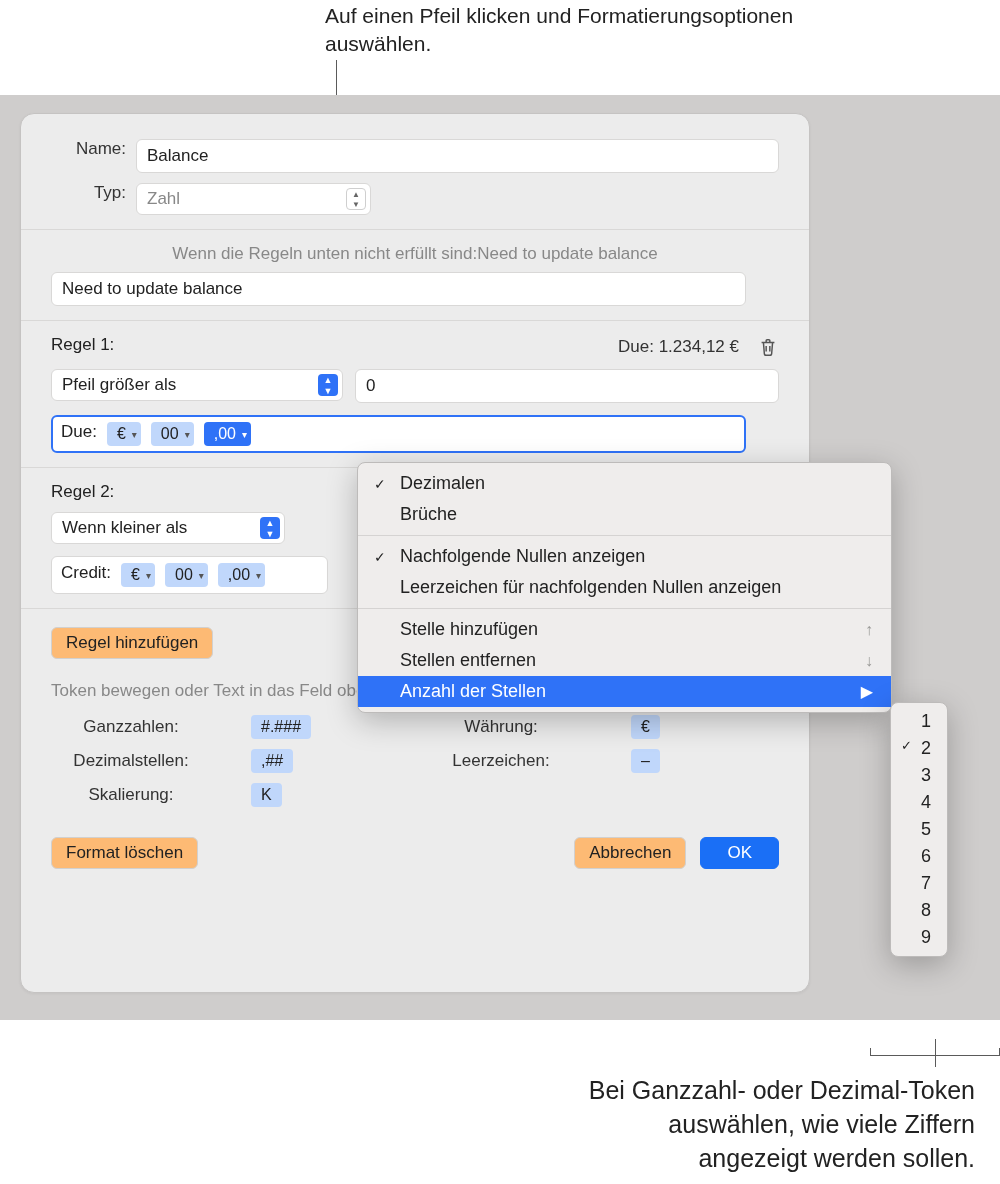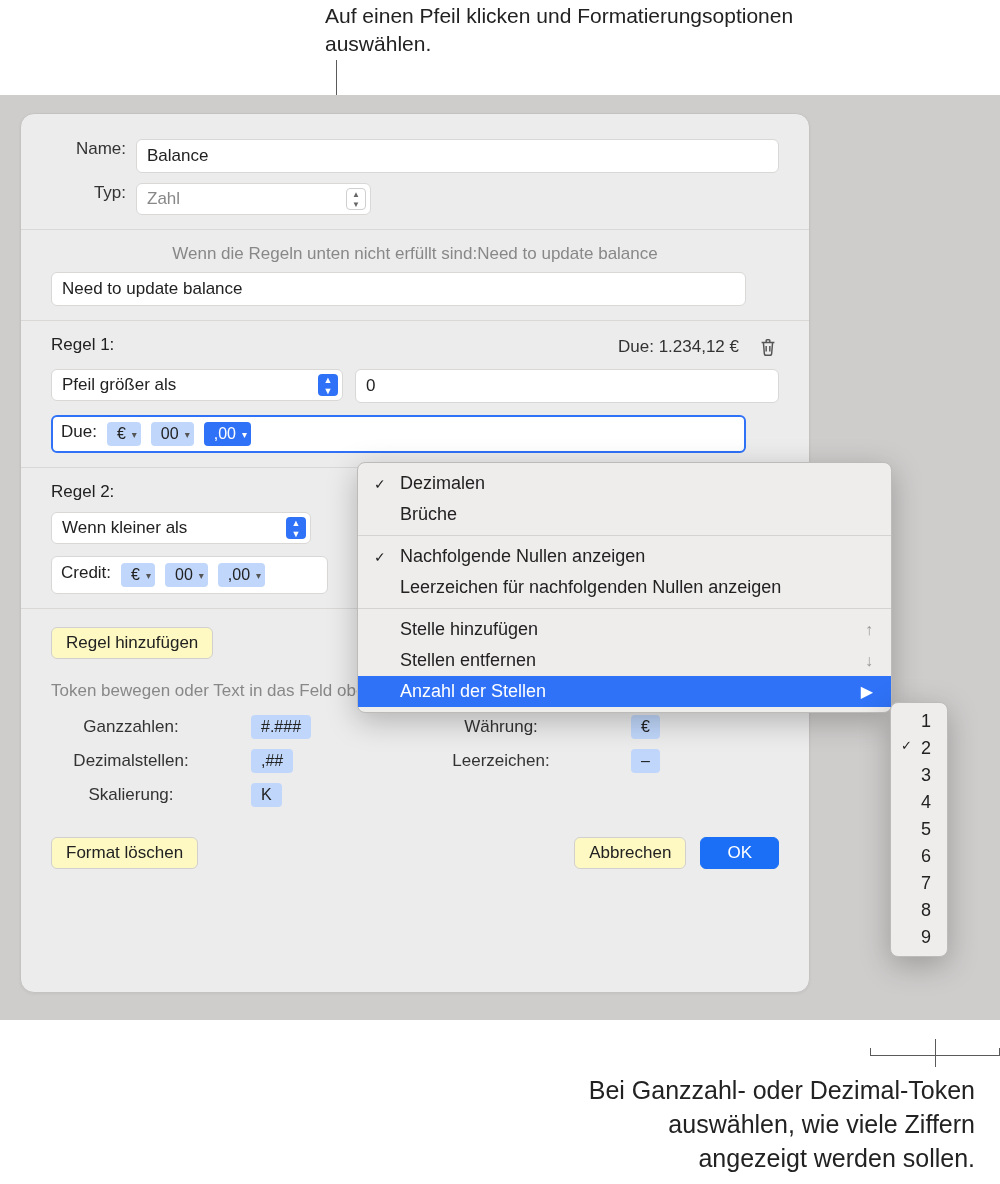--- a/index.html
+++ b/index.html
@@ -156,21 +156,21 @@
     font-size: 16px;
     color: #222;
     gap: 6px;
   }
   .token-pill.selected { background: #2f72f7; color: #fff; }
   .token-pill.solo { padding: 3px 10px; }
   .token-pill .arr { font-size: 10px; color: #555; }
   .token-pill.selected .arr { color: #fff; }
   .btn {
     display: inline-flex; align-items: center;
-    background: #fef9c3;
+    background: #fdba74;
     border: 1px solid #d1d0cf;
     border-radius: 6px;
     padding: 5px 14px;
     font-size: 17px;
     color: #222;
     cursor: pointer;
   }
   .btn.primary {
     background: #1a6ff6;
     color: #fff;
@@ -316,21 +316,21 @@
       </span>
   </div>
 
   <div class="divider"></div>
 
   
   <div class="rule-header">
     <div>Regel 2:</div>
   </div>
   <div class="rule-row" style="margin-top:10px;">
-    <div class="select-like active" style="width:260px;">
+    <div class="select-like active" style="width:234px;">
       <span>Wenn kleiner als</span>
       <span class="stepper-blue">
           <span>▲</span>
           <span>▼</span>
         </span>
     </div>
   </div>
   <div class="token-row unfocused">
     <span class="token-label">Credit:</span>
     <span class="token-pill">

